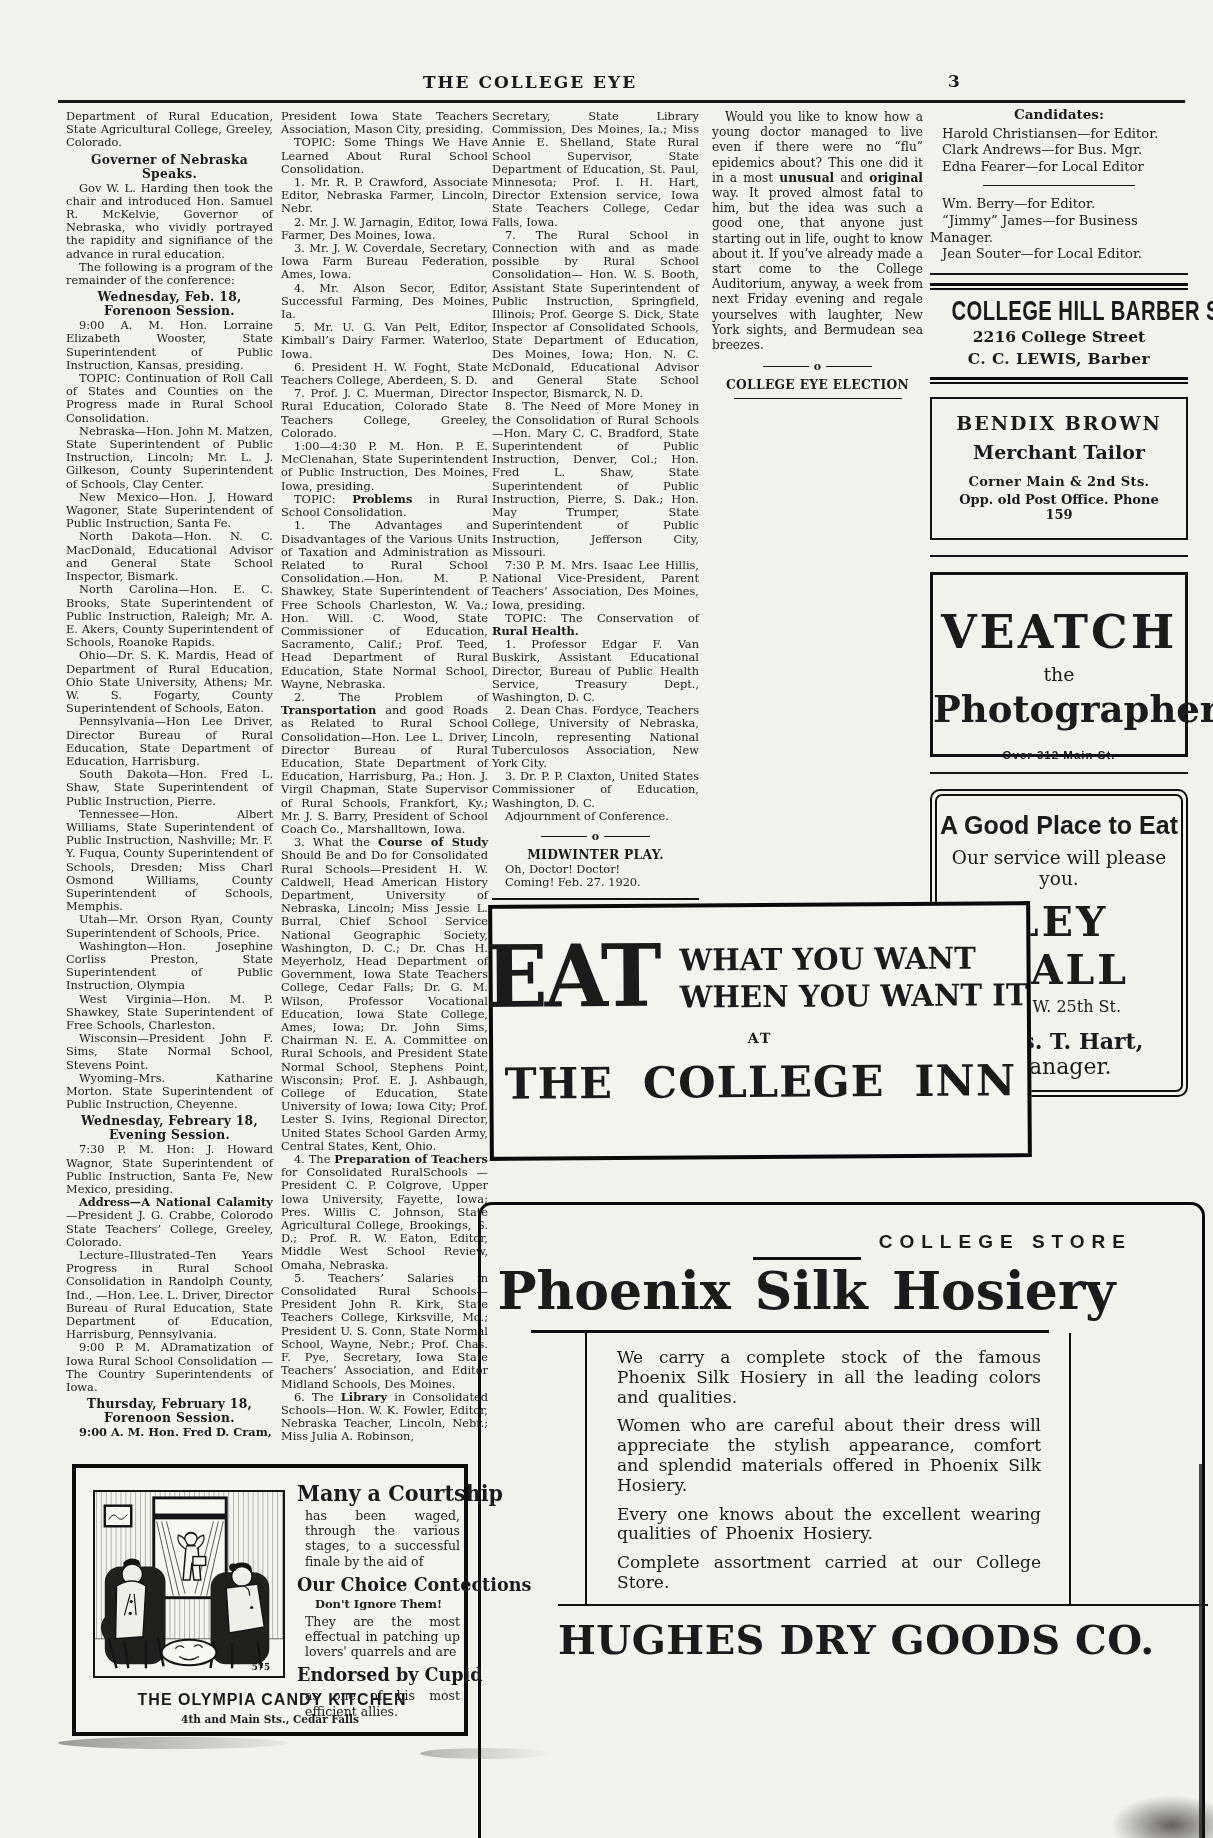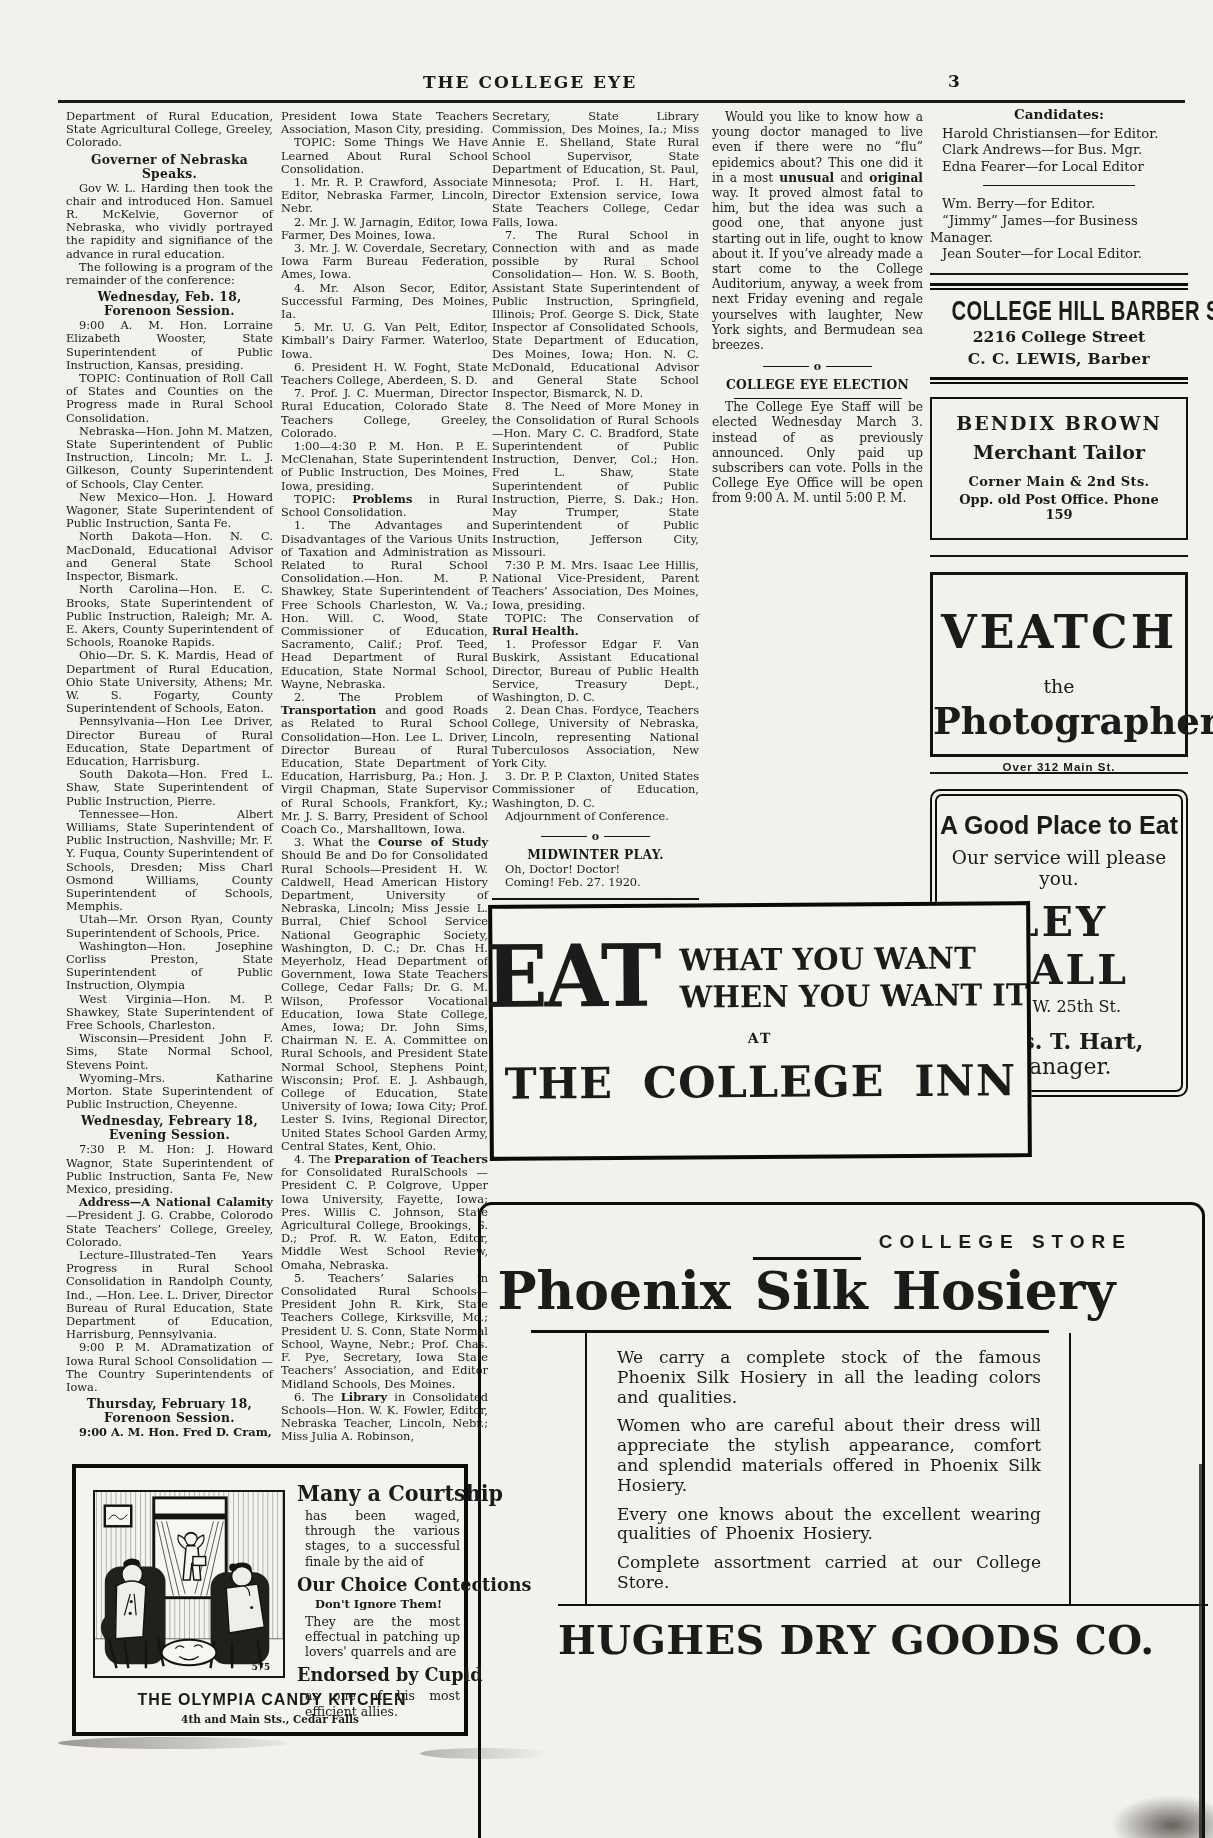--- a/index.html
+++ b/index.html
@@ -54,21 +54,21 @@
   #bendix { margin-top:13px; border:2.5px solid #121212; text-align:center; padding:13px 19px 16px; }
   #bendix-name { font-weight:bold; font-size:19px; letter-spacing:2px; }
   #bendix-tagline { font-weight:bold; font-size:19px; margin-top:7px; }
   #bendix-addr1 { font-weight:bold; font-size:13px; margin-top:11px; letter-spacing:0.4px; }
   #bendix-addr2 { font-weight:bold; font-size:13px; margin-top:3px; }
 
   .long-rule { border-top:2px solid #161616; margin:15px 0; }
 
   #veatch { border:3px solid #121212; text-align:center; height:185px; padding-top:30px; }
   #veatch-name { font-weight:bold; font-size:46px; letter-spacing:3px; }
-  #veatch-the { font-size:19px; margin-top:16px; }
+  #veatch-the { font-size:19px; margin-top:4px; }
   #veatch-role { font-weight:bold; font-size:37px; margin-top:2px; }
   #veatch-addr { font-weight:bold; font-size:11.5px; margin-top:18px; letter-spacing:1px;
     font-family:"Liberation Sans", sans-serif; }
 
   #leyhall { margin-top:12px; position:relative; border:2px solid #101010; border-radius:10px;
     padding:20px 6px 16px; text-align:center; }
   #leyhall::before { content:""; position:absolute; inset:3px; border:2px solid #101010;
     border-radius:7px; pointer-events:none; }
   #ley-head { font-family:"Liberation Sans", sans-serif; font-weight:bold; font-size:25px; }
   #ley-sub { font-size:18.5px; margin-top:7px; }
@@ -213,21 +213,20 @@
     <div class="colrule"></div>
   </div>
 <div class="col" id="col4">
     <p class="para">Would you like to know how a young doctor managed to live even if there were no “flu” epidemics about? This one did it in a most <b>unusual</b> and <b>original</b> way. It proved almost fatal to him, but the idea was such a good one, that anyone just starting out in life, ought to know about it. If you’ve already made a start come to the College Auditorium, anyway, a week from next Friday evening and regale yourselves with laughter, New York sights, and Bermudean sea breezes.</p>
     <div class="div-o">
       <span class="l"></span>
       <span class="o">o</span>
       <span class="l"></span>
     </div>
     <p class="head underlined">COLLEGE EYE ELECTION</p>
-    <p class="para">The College Eye Staff will be elected Wednesday March 3. instead of as previously announced. Only paid up subscribers can vote. Polls in the College Eye Office will be open from 9:00 A. M. until 5:00 P. M.</p>
   </div>
 
 <aside id="right-col">
   <section id="candidates">
     <p class="cand-title">Candidates:</p>
     <div>
         <p class="cand">Harold Christiansen—for Editor.</p>
         <p class="cand">Clark Andrews—for Bus. Mgr.</p>
         <p class="cand">Edna Fearer—for Local Editor</p>
       </div>

